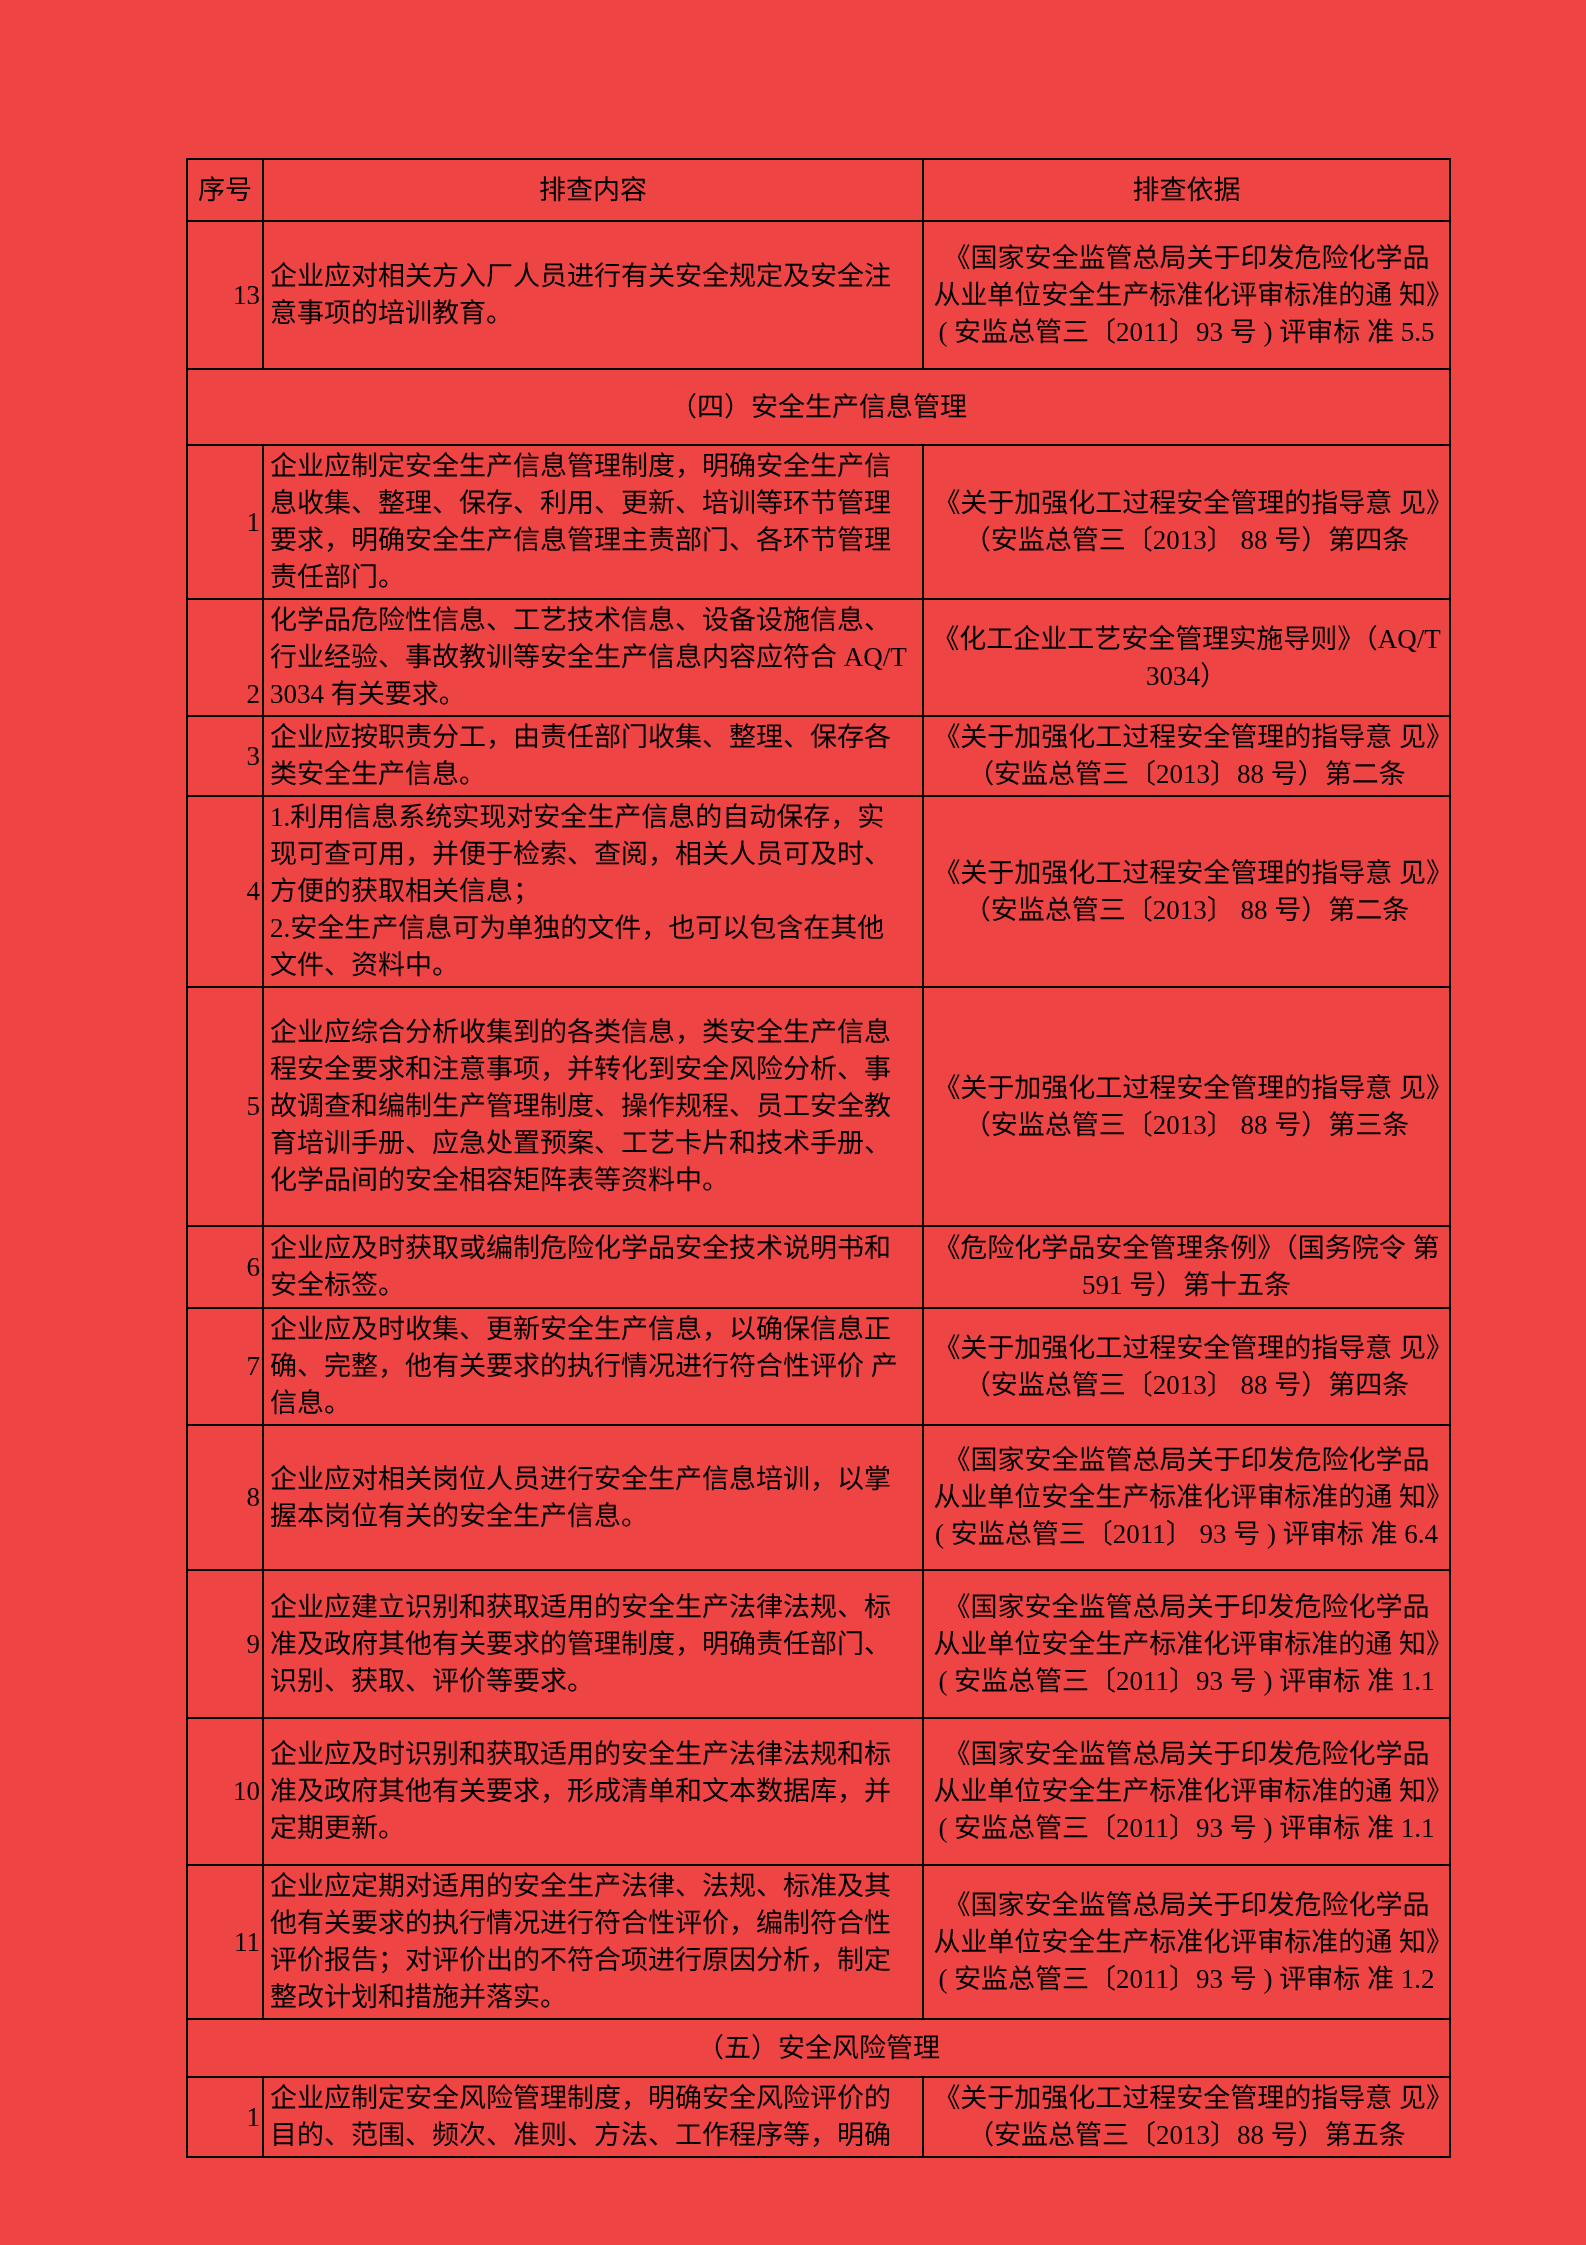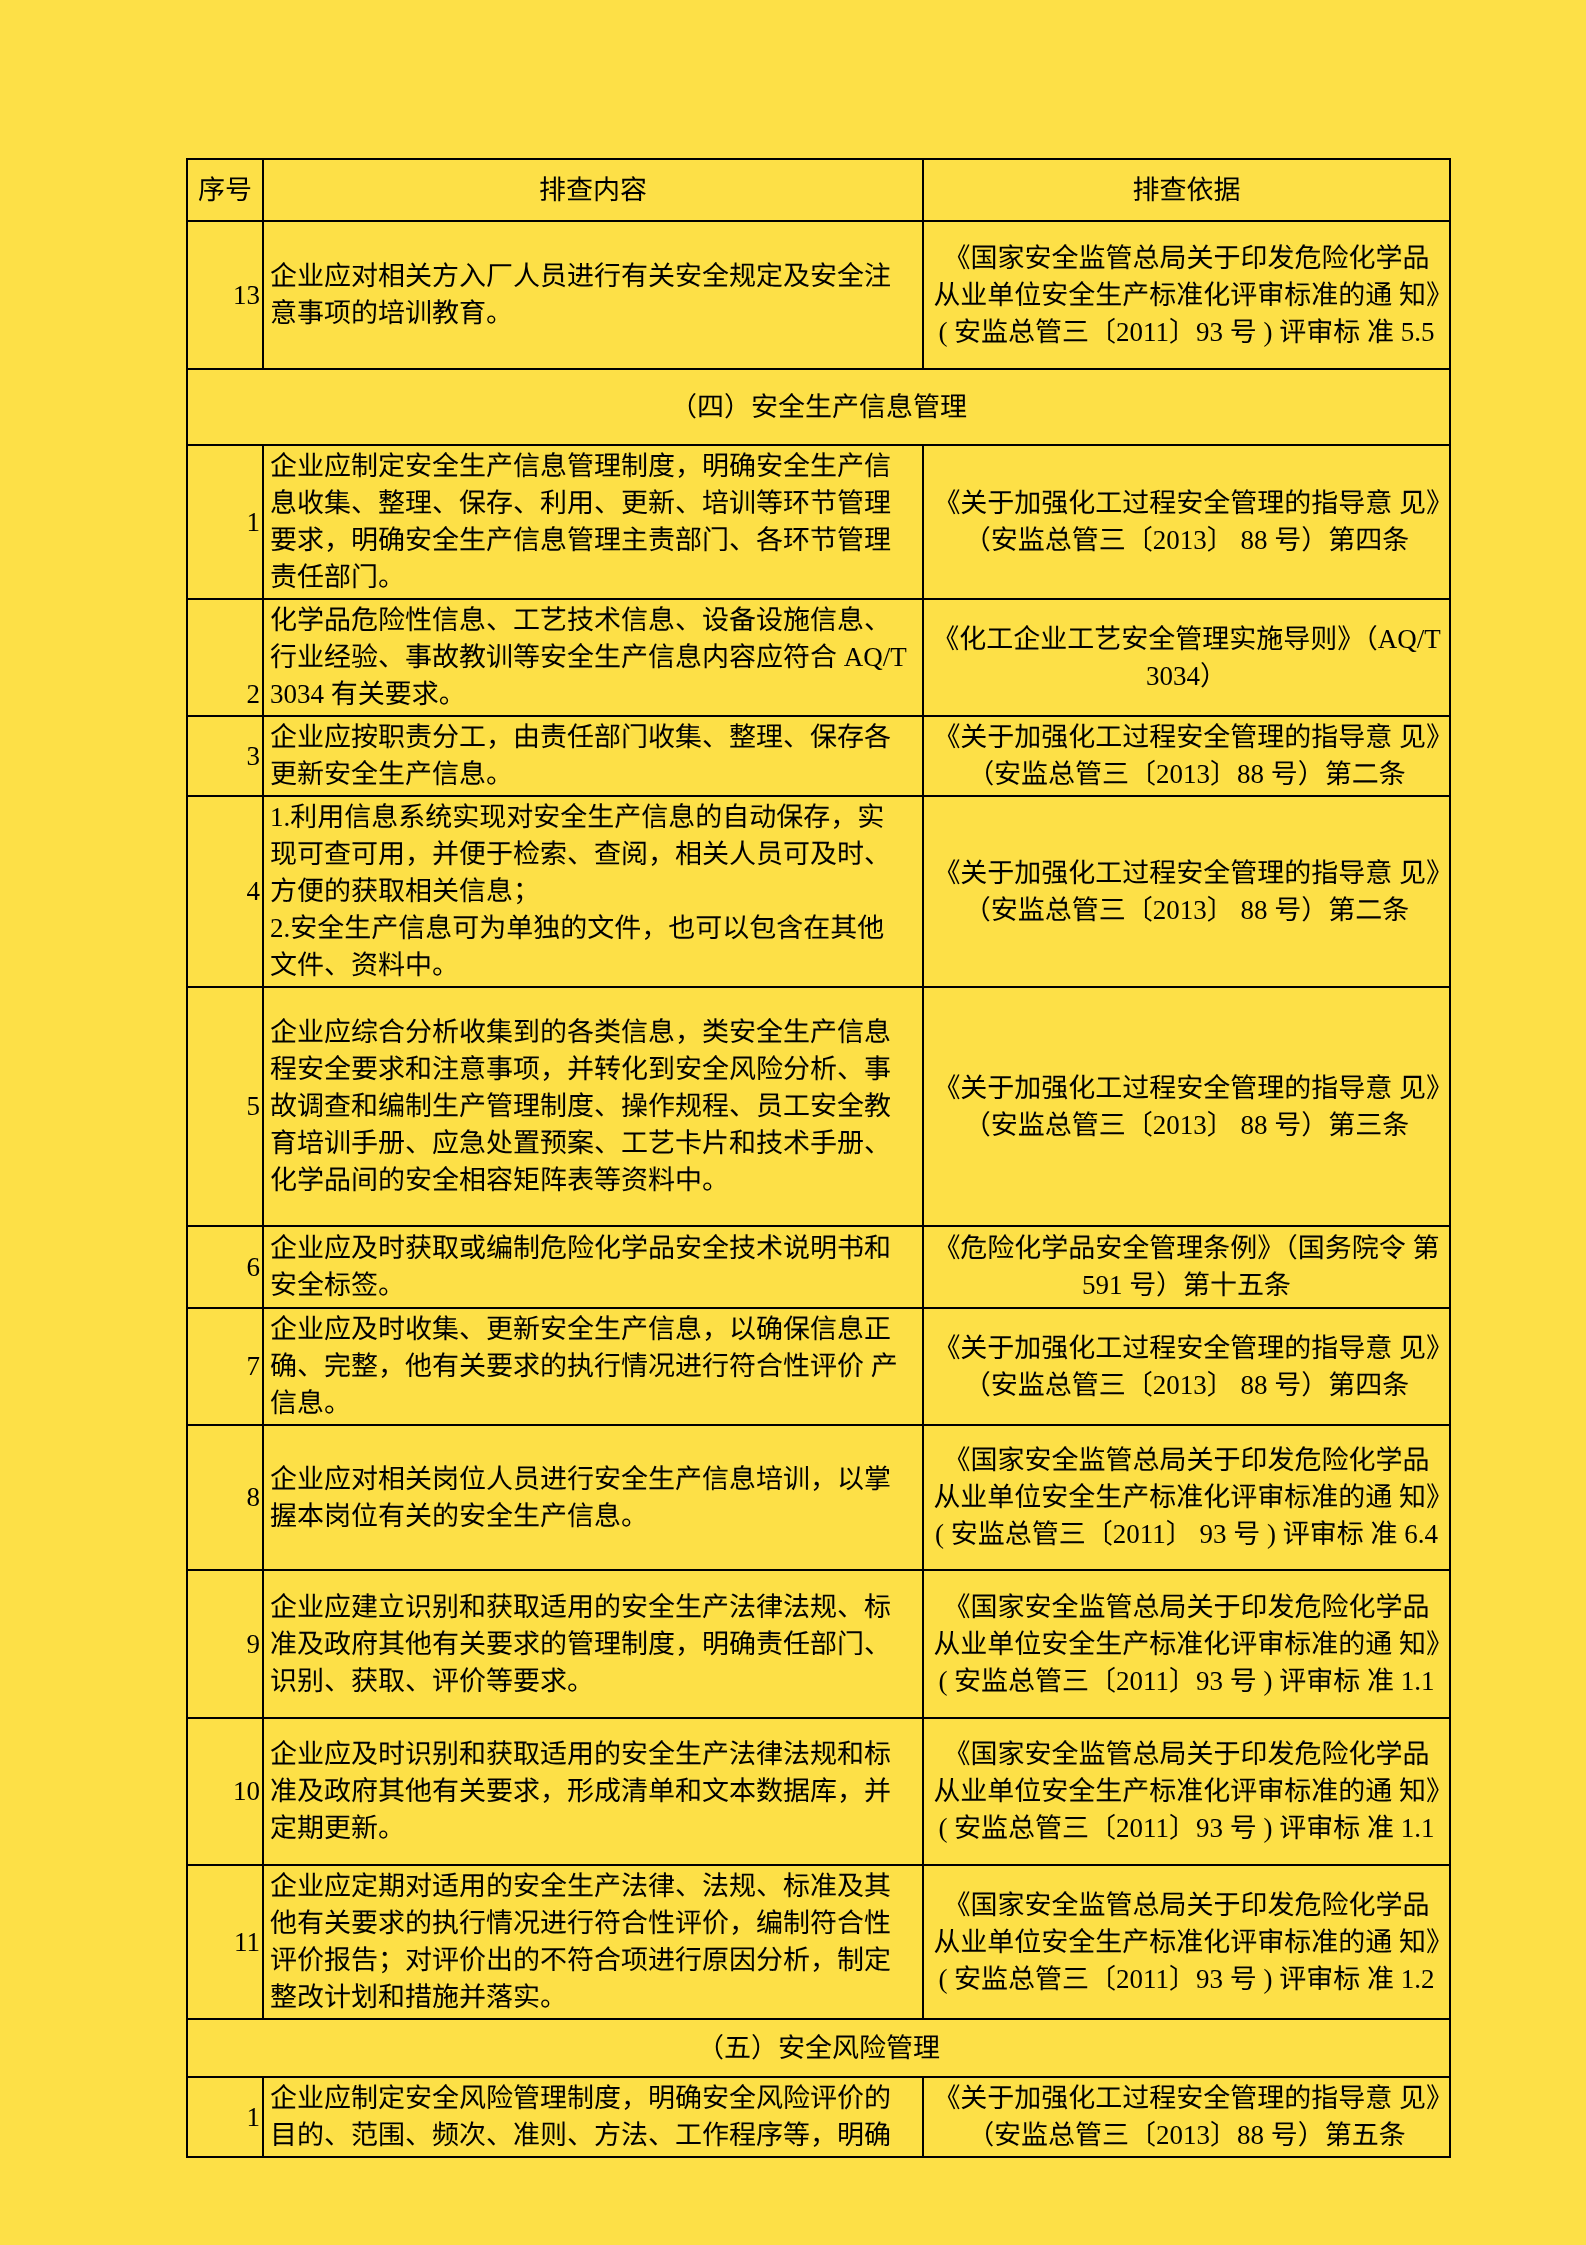--- a/index.html
+++ b/index.html
@@ -6,21 +6,21 @@
   body {
     width: 1586px; height: 2245px;
     background: #ffffff;
     color: #000000;
     font-family: "Liberation Serif", "DejaVu Serif", serif;
   }
   .page {
     position: relative;
     width: 1586px; height: 2245px;
     overflow: hidden;
-    background: #fde047;
+    background: #ef4444;
   }
   table.checklist {
     position: absolute;
     left: 186px; top: 158px;
     width: 1263px;
     border-collapse: collapse;
     table-layout: fixed;
   }
   col.c-num { width: 76px; }
   col.c-content { width: 660px; }
@@ -91,21 +91,21 @@
           <td class="content">企业应制定安全生产信息管理制度，明确安全生产信 息收集、整理、保存、利用、更新、培训等环节管理 要求，明确安全生产信息管理主责部门、各环节管理 责任部门。</td>
           <td class="basis">《关于加强化工过程安全管理的指导意 见》（安监总管三〔2013〕 88 号）第四条</td>
         </tr>
         <tr>
           <td class="num">2</td>
           <td class="content">化学品危险性信息、工艺技术信息、设备设施信息、 行业经验、事故教训等安全生产信息内容应符合 AQ/T 3034 有关要求。</td>
           <td class="basis">《化工企业工艺安全管理实施导则》（AQ/T 3034）</td>
         </tr>
         <tr>
           <td class="num">3</td>
-          <td class="content">企业应按职责分工，由责任部门收集、整理、保存各 更新安全生产信息。</td>
+          <td class="content">企业应按职责分工，由责任部门收集、整理、保存各 类安全生产信息。</td>
           <td class="basis">《关于加强化工过程安全管理的指导意 见》（安监总管三〔2013〕88 号）第二条</td>
         </tr>
         <tr>
           <td class="num">4</td>
           <td class="content">1.利用信息系统实现对安全生产信息的自动保存，实 现可查可用，并便于检索、查阅，相关人员可及时、 方便的获取相关信息；
 2.安全生产信息可为单独的文件，也可以包含在其他 文件、资料中。</td>
           <td class="basis">《关于加强化工过程安全管理的指导意 见》（安监总管三〔2013〕 88 号）第二条</td>
         </tr>
         <tr>
           <td class="num">5</td>

